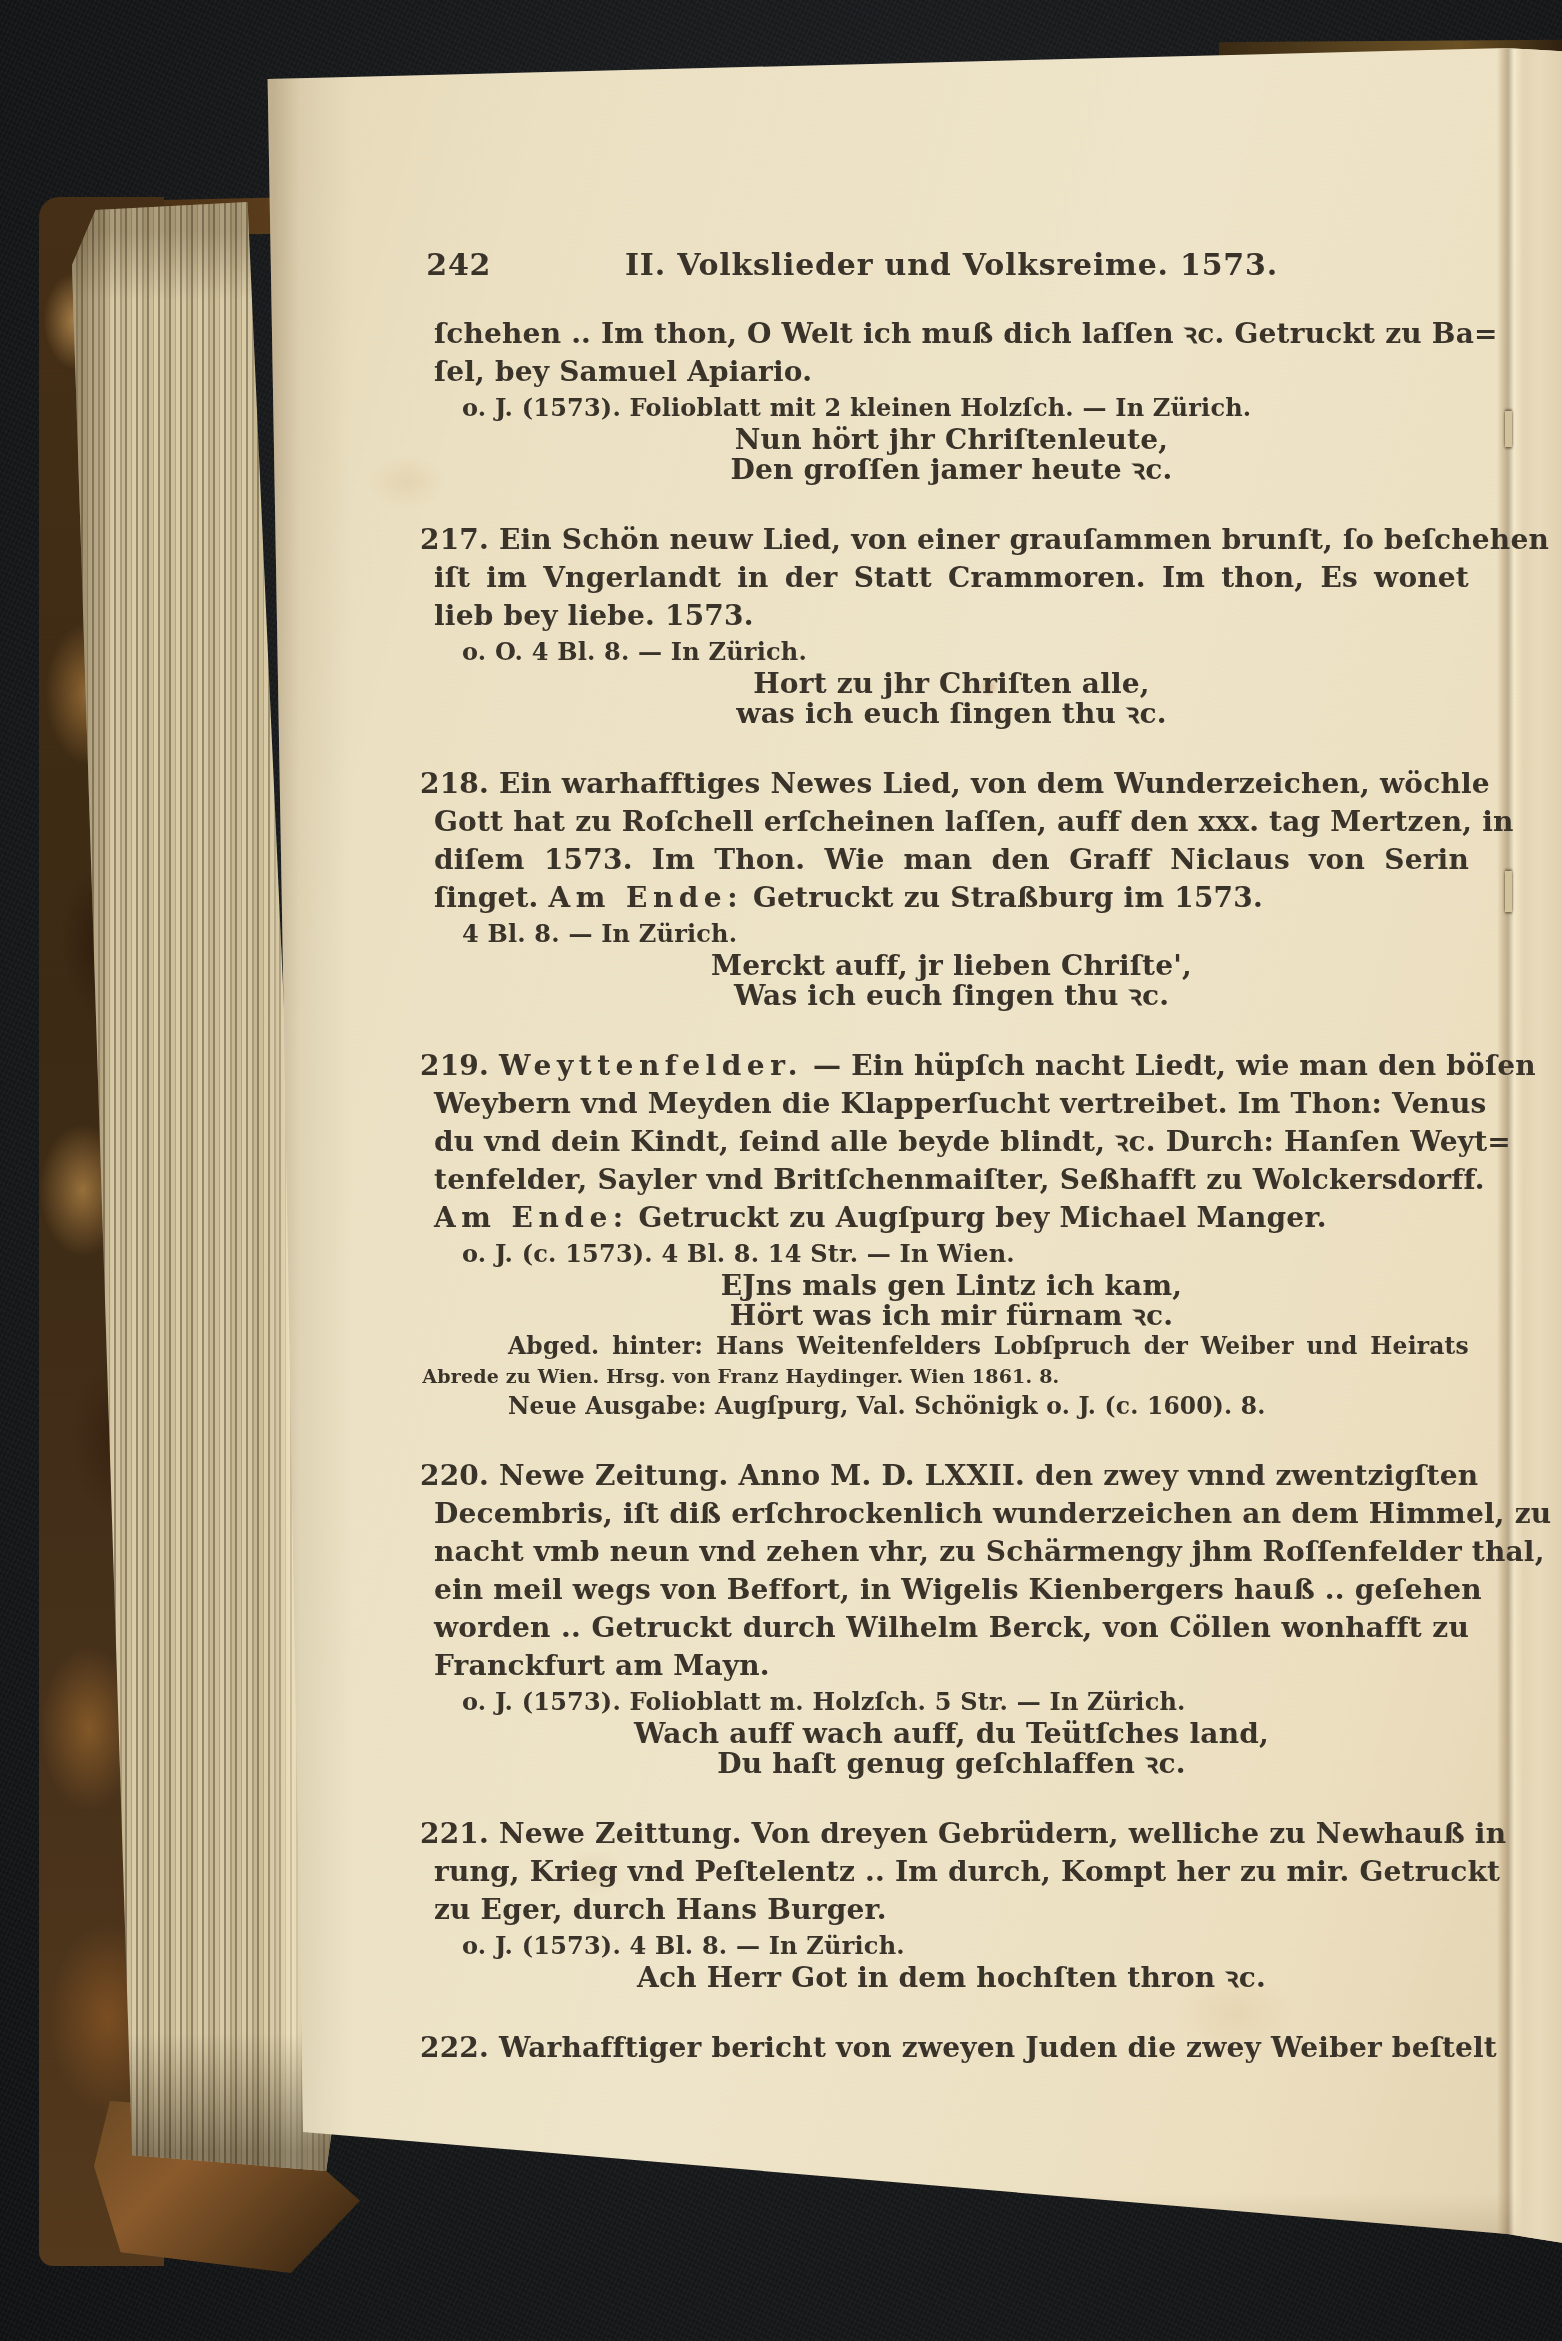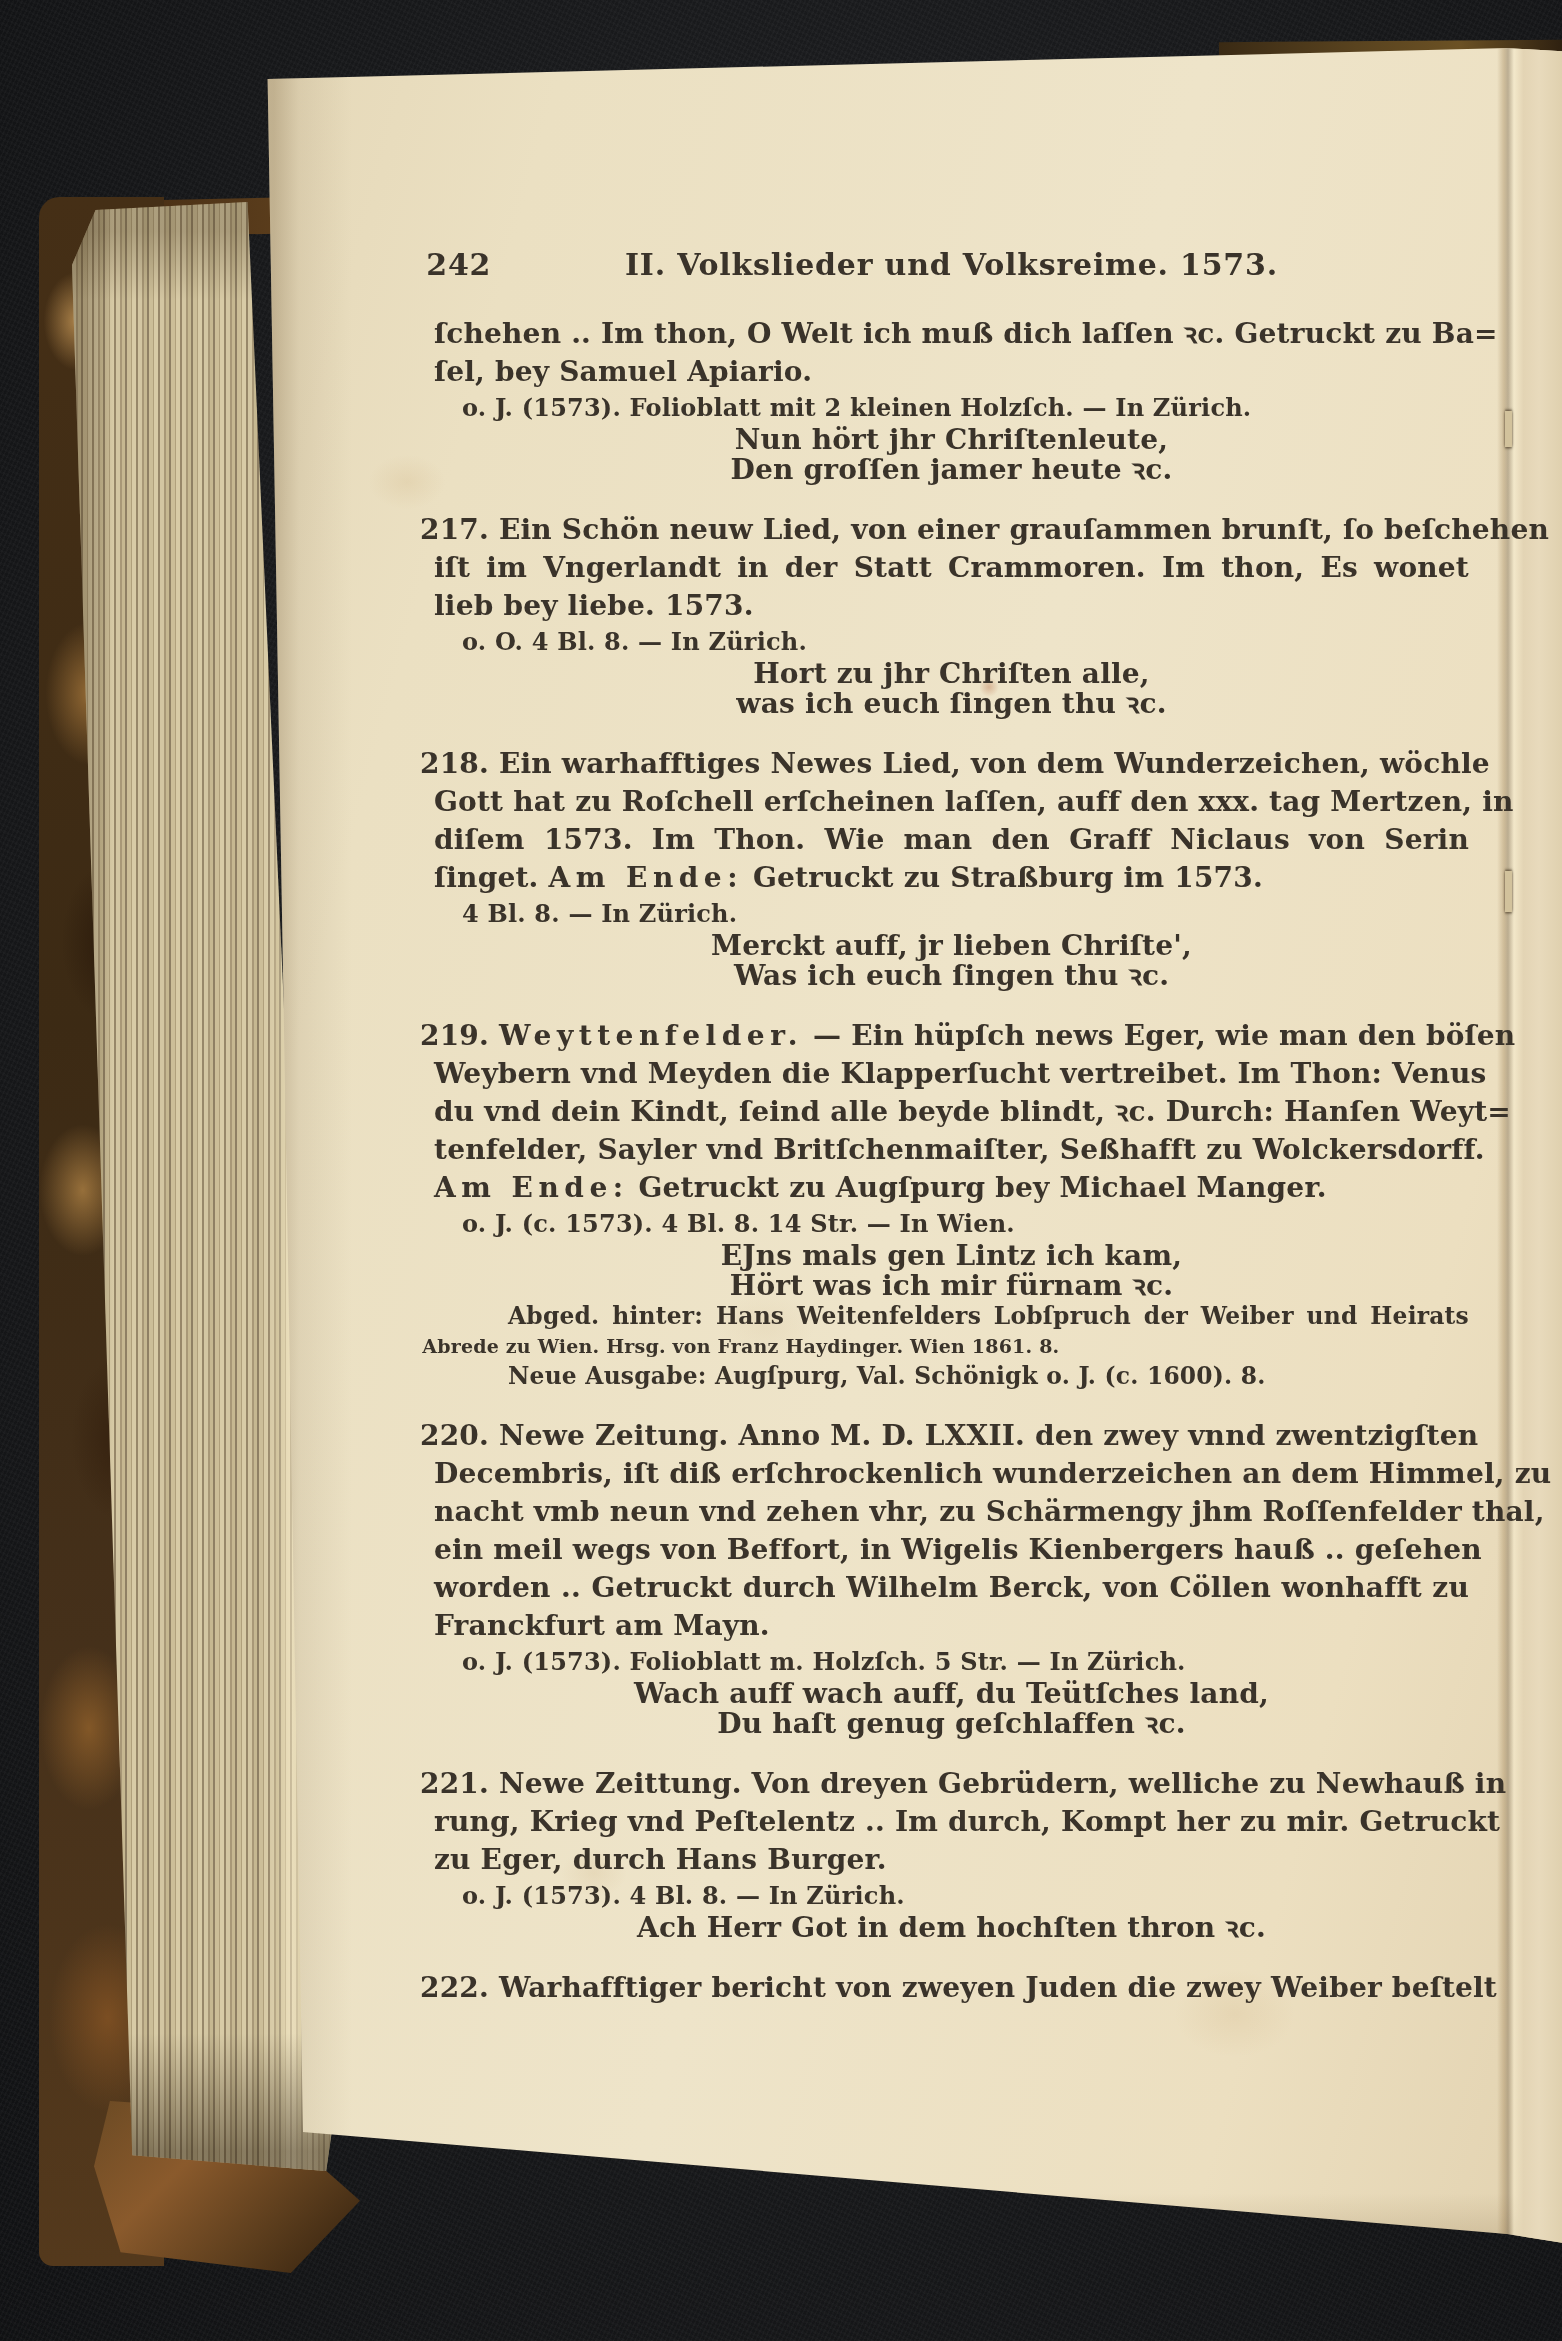--- a/index.html
+++ b/index.html
@@ -80,21 +80,21 @@
   .running-header{display:block;text-align:center;}
   .line{font-size:28px;line-height:38px;font-weight:bold;letter-spacing:0.2px;white-space:nowrap;}
   .line.full{text-align:justify;text-align-last:justify;}
   .line.first{text-indent:-14px;}
   .line.bib{font-size:24px;line-height:34px;margin-left:28px;white-space:nowrap;}
   .line.verse{font-size:28px;line-height:30px;text-align:center;text-align-last:center;}
   .line.note{font-size:23.4px;line-height:30px;margin-left:74px;}
   .line.note.full{text-align:justify;text-align-last:justify;}
   .line.note-flush{font-size:19px;line-height:30px;margin-left:-11.7px;}
   .sp{letter-spacing:5.5px;}
-  .entry{margin-top:26px;}
+  .entry{margin-top:36px;}
   .entry:first-child{margin-top:29px;}
 </style>
 </head>
 <body>
 
 <div class="cover-top-left"></div>
 <div class="cover-top-right"></div>
 <div class="cover-left"></div>
 <div class="cover-bottom-tail"></div>
 <div class="fore-edge"></div>
@@ -128,21 +128,21 @@
         <div class="entry">
           <div class="line first full"><span>218. Ein warhafftiges Newes Lied, von dem Wunderzeichen, wöchle</span></div>
           <div class="line cont full"><span>Gott hat zu Roſchell erſcheinen laſſen, auff den xxx. tag Mertzen, in</span></div>
           <div class="line cont full"><span>diſem 1573. Im Thon. Wie man den Graff Niclaus von Serin</span></div>
           <div class="line cont"><span>ſinget. </span><span class="sp">Am Ende:</span><span> Getruckt zu Straßburg im 1573.</span></div>
           <div class="line bib"><span>4 Bl. 8. — In Zürich.</span></div>
           <div class="line verse"><span>Merckt auff, jr lieben Chriſte',</span></div>
           <div class="line verse"><span>Was ich euch ſingen thu ꝛc.</span></div>
         </div>
         <div class="entry">
-          <div class="line first full"><span>219. </span><span class="sp">Weyttenfelder.</span><span> — Ein hüpſch news Eger, wie man den böſen</span></div>
+          <div class="line first full"><span>219. </span><span class="sp">Weyttenfelder.</span><span> — Ein hüpſch nacht Liedt, wie man den böſen</span></div>
           <div class="line cont full"><span>Weybern vnd Meyden die Klapperſucht vertreibet. Im Thon: Venus</span></div>
           <div class="line cont full"><span>du vnd dein Kindt, ſeind alle beyde blindt, ꝛc. Durch: Hanſen Weyt=</span></div>
           <div class="line cont full"><span>tenfelder, Sayler vnd Britſchenmaiſter, Seßhafft zu Wolckersdorff.</span></div>
           <div class="line cont"><span class="sp">Am Ende:</span><span> Getruckt zu Augſpurg bey Michael Manger.</span></div>
           <div class="line bib"><span>o. J. (c. 1573). 4 Bl. 8. 14 Str. — In Wien.</span></div>
           <div class="line verse"><span>EJns mals gen Lintz ich kam,</span></div>
           <div class="line verse"><span>Hört was ich mir fürnam ꝛc.</span></div>
           <div class="line note full"><span>Abged. hinter: Hans Weitenfelders Lobſpruch der Weiber und Heirats</span></div>
           <div class="line note-flush"><span>Abrede zu Wien. Hrsg. von Franz Haydinger. Wien 1861. 8.</span></div>
           <div class="line note"><span>Neue Ausgabe: Augſpurg, Val. Schönigk o. J. (c. 1600). 8.</span></div>

